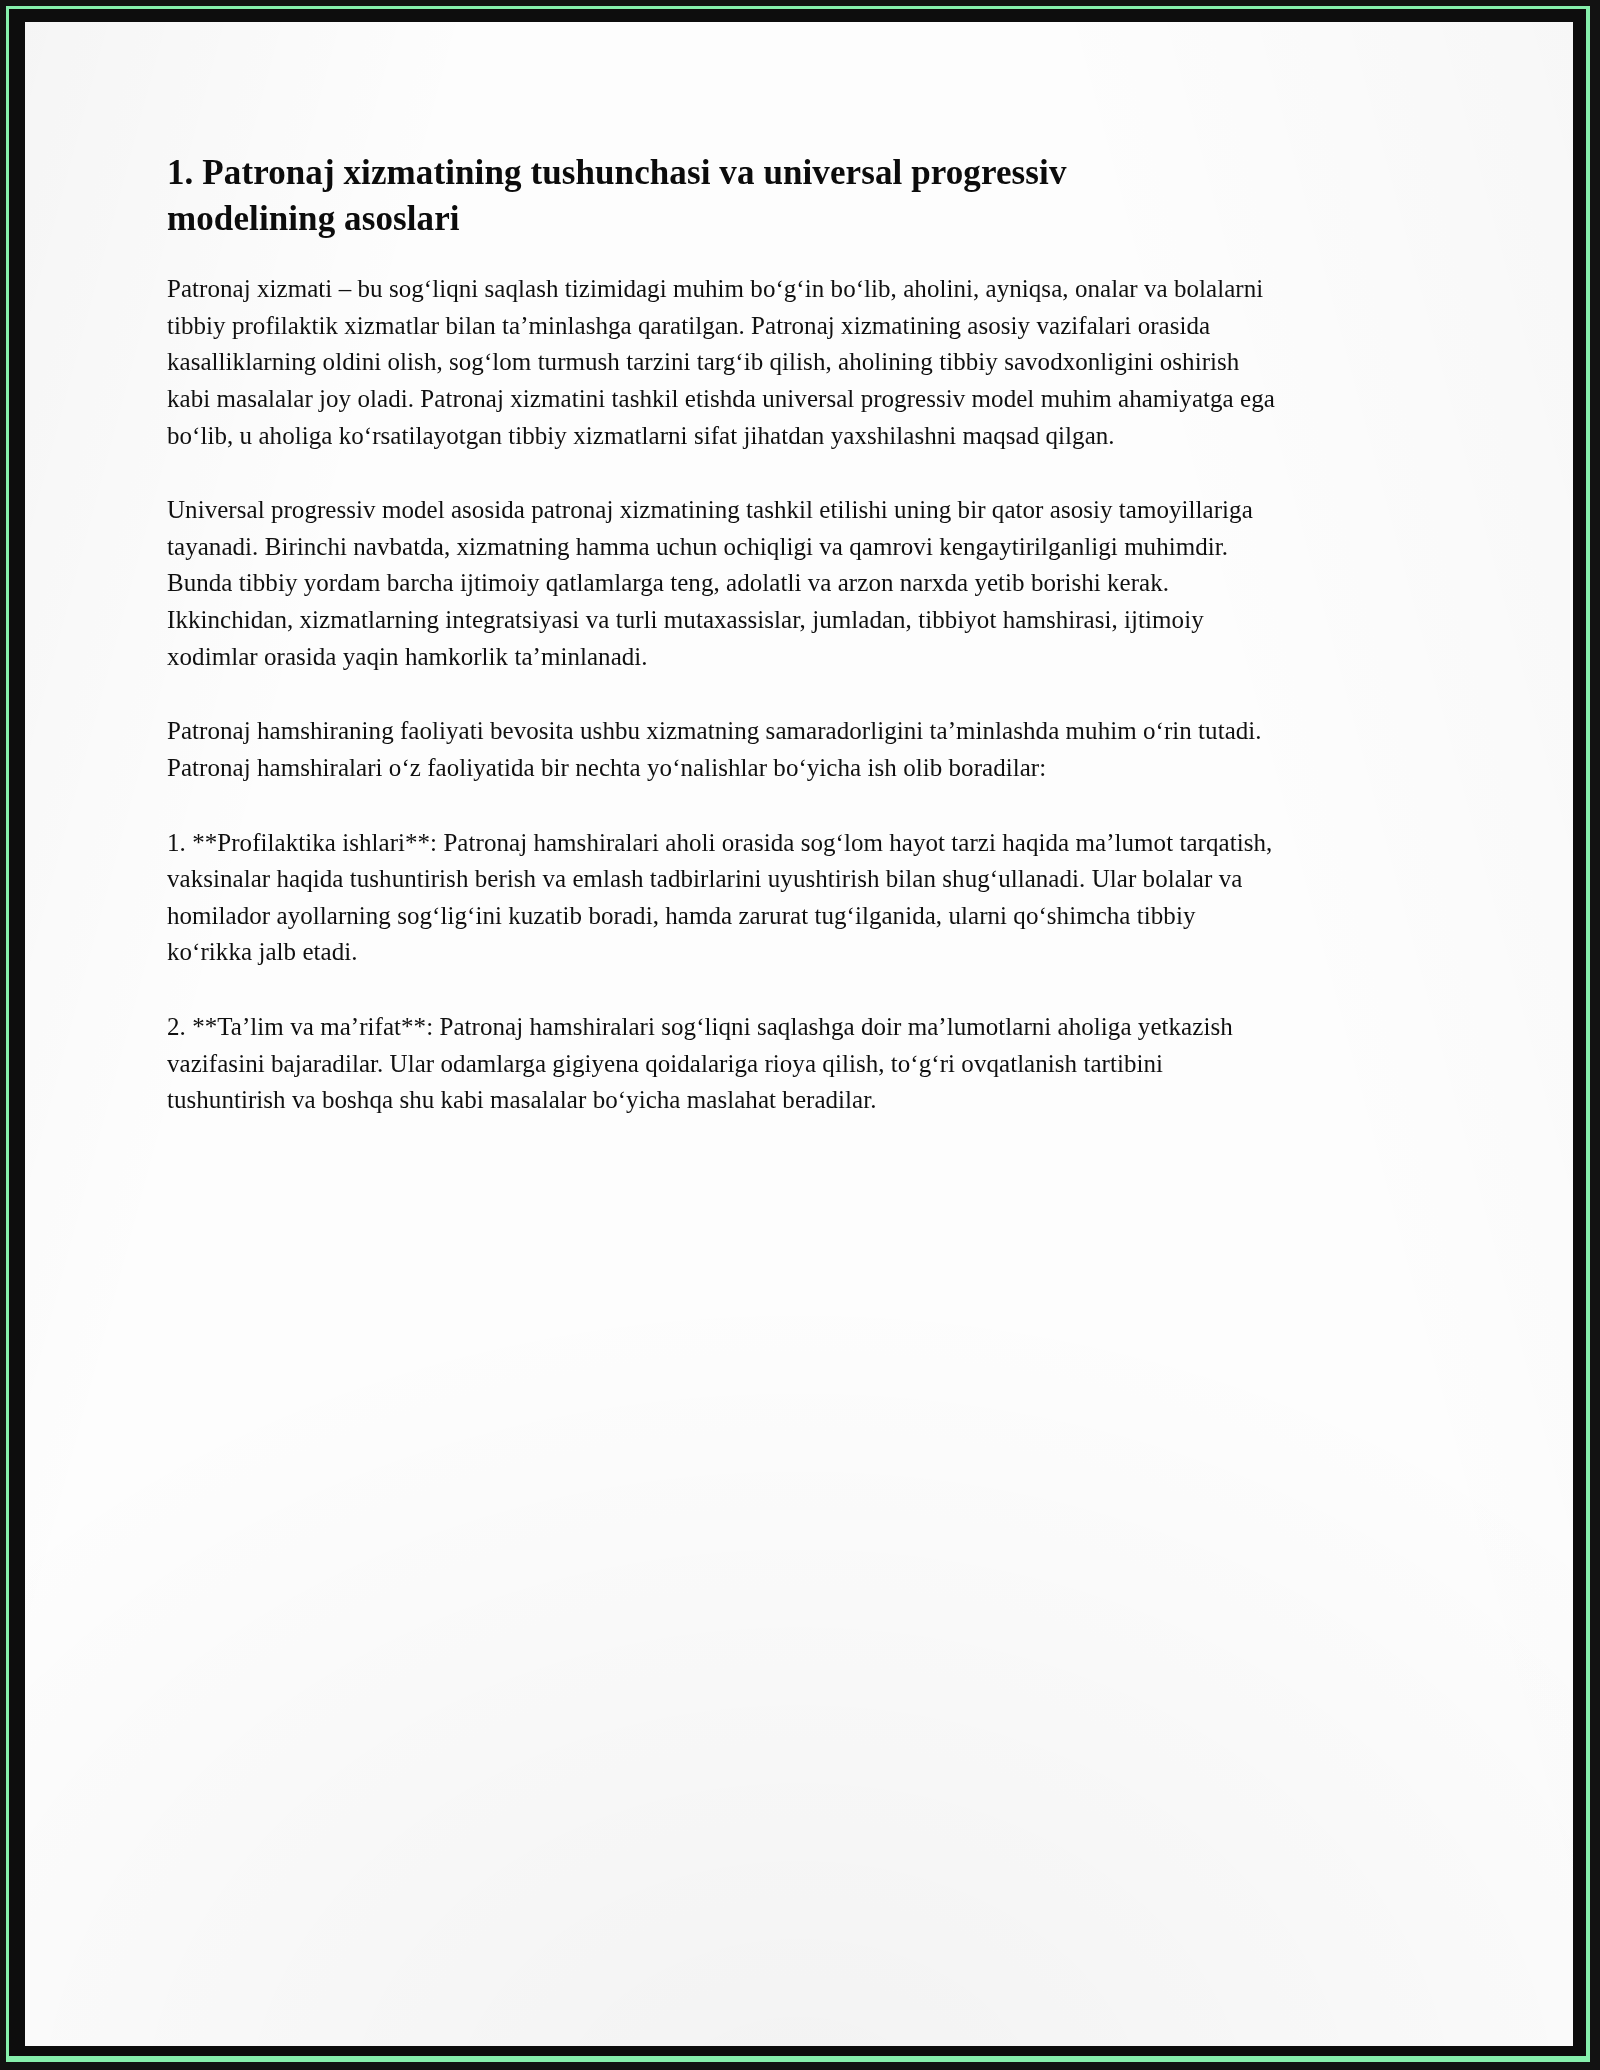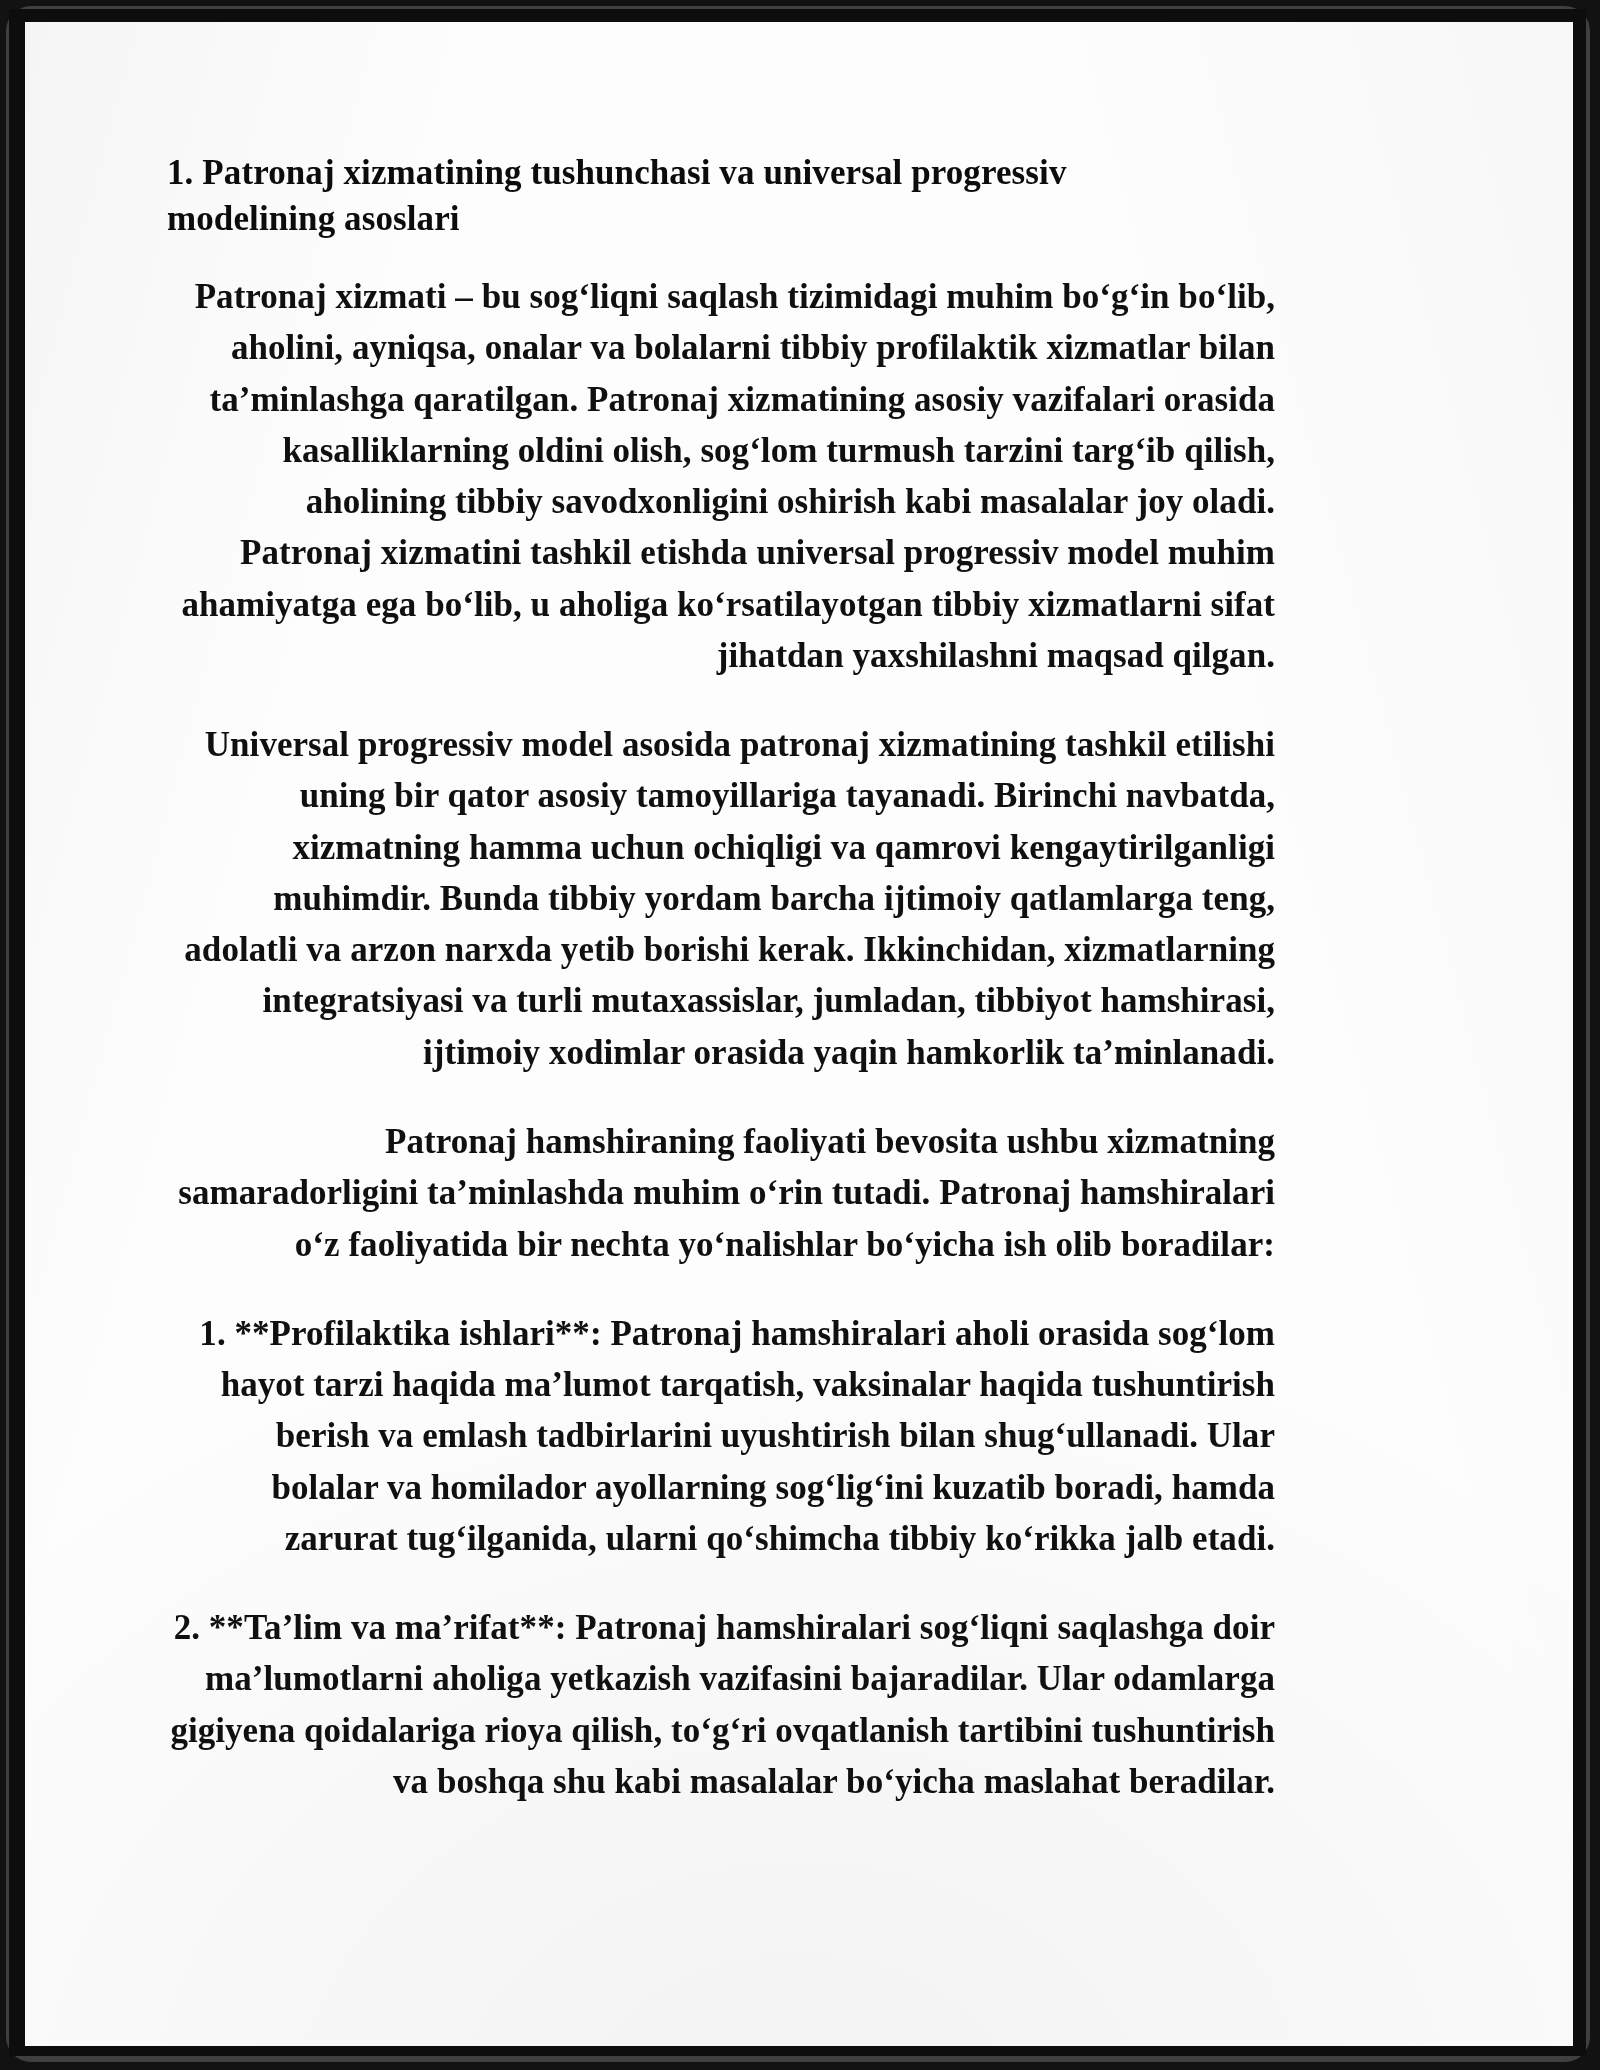--- a/index.html
+++ b/index.html
@@ -22,23 +22,22 @@
     width: 1600px;
     height: 2070px;
     background: #121212;
     padding: 6px 10px 8px 6px;
   }
   
   .frame-gap {
     box-sizing: border-box;
     width: 100%;
     height: 100%;
-    background: #404040;
+    background: #86efac;
     padding: 3px 4px 6px 3px;
-    border-radius: 25px;
   }
   
   .frame-rule {
     box-sizing: border-box;
     width: 100%;
     height: 100%;
     background: #0d0d0d;
     padding: 13px 13px 10px 16px;
   }
 
@@ -74,28 +73,27 @@
     font-size: 35px;
     font-weight: bold;
     line-height: 1.30;
     color: #0c0c0c;
     margin: 0 0 30px 0;
     max-width: 1075px;
     letter-spacing: 0.1px;
   }
 
   .doc-paragraph {
-    font-size: 35px;
+    font-size: 25px;
     line-height: 1.465;
     color: #101010;
     margin: 0 0 38px 0;
     max-width: 1108px;
-    text-align: right;
+    text-align: left;
     letter-spacing: 0.05px;
-    font-weight: bold;
   }
   .doc-paragraph:last-child { margin-bottom: 13px; }
 </style>
 </head>
 <body>
 
 <div class="page-frame">
   <div class="frame-gap">
     <div class="frame-rule">
       <div class="paper">

